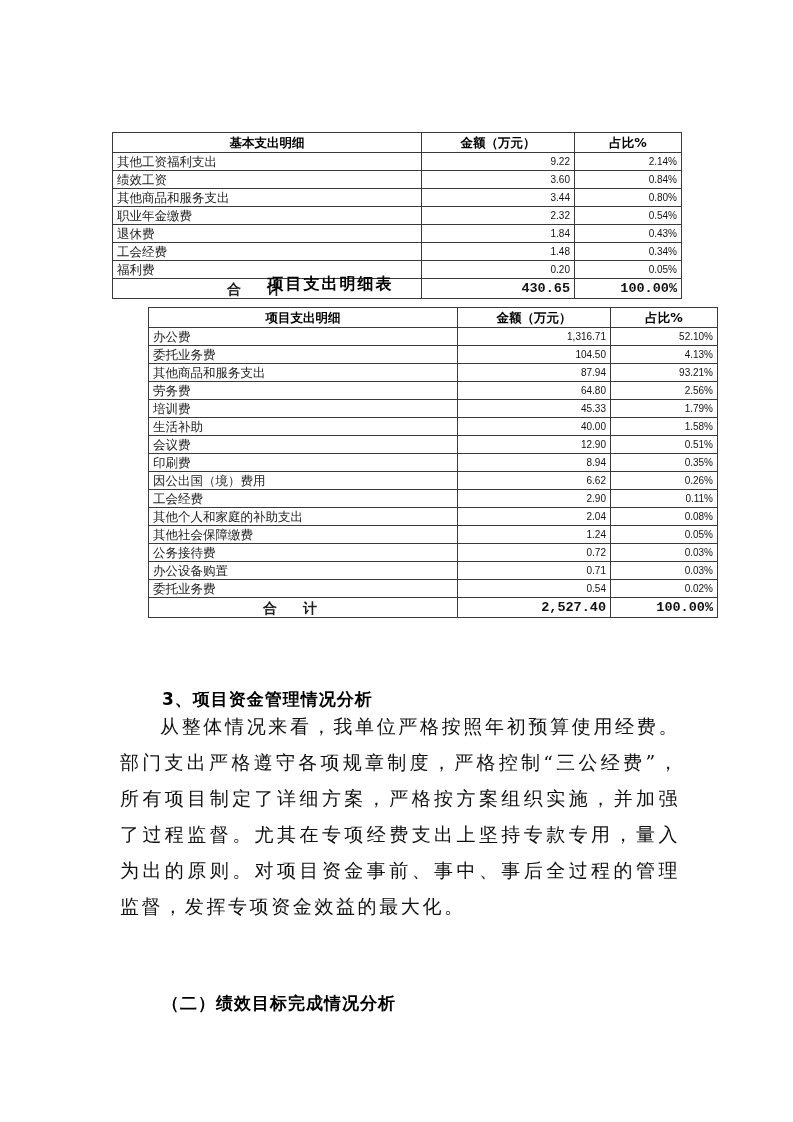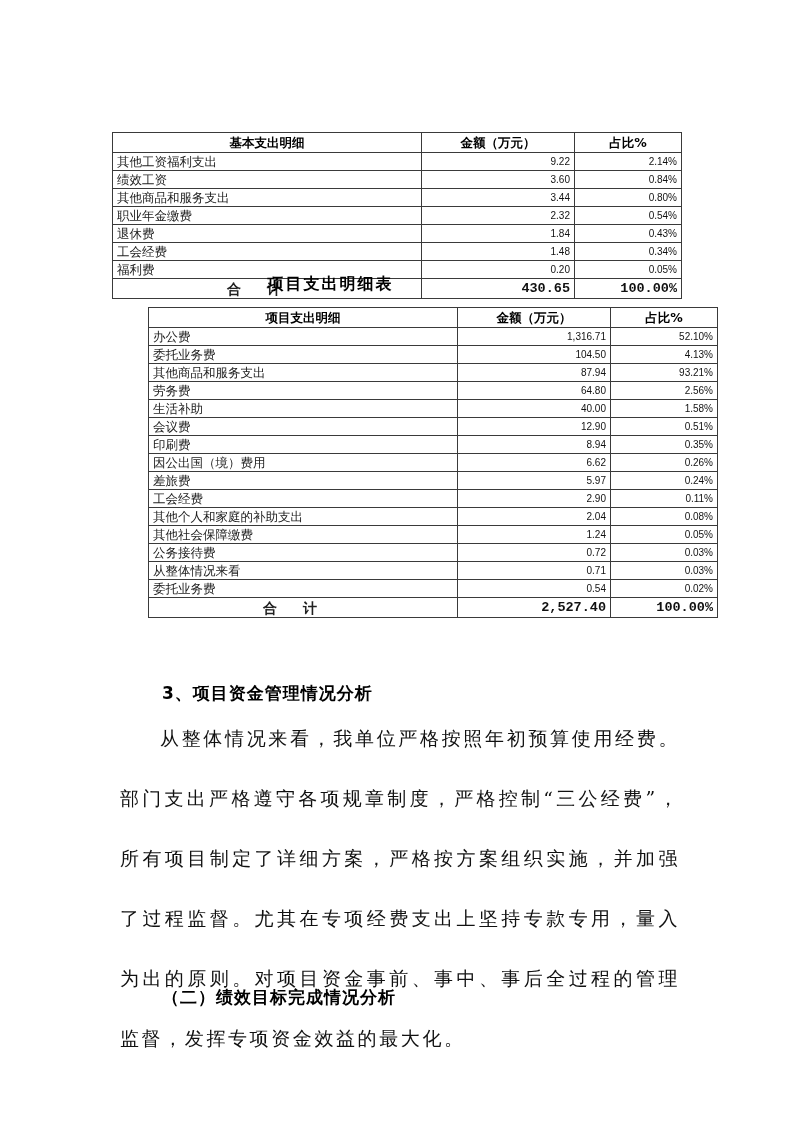--- a/index.html
+++ b/index.html
@@ -78,32 +78,33 @@
     font-weight: bold;
     font-size: 16px;
     letter-spacing: 2px;
   }
   .heading {
     position: absolute;
     font-family: "DejaVu Sans", "Liberation Sans", sans-serif;
     font-weight: bold;
     font-size: 17px;
     letter-spacing: 1px;
+    margin-top: 6px;
   }
   #heading-3 { top: 682px; left: 162px; }
   #heading-2 { top: 986px; left: 162px; }
 
   .body-text {
     position: absolute;
     top: 708px;
     left: 120px;
     width: 560px;
     font-family: "DejaVu Serif", "Liberation Serif", serif;
     font-size: 19px;
-    line-height: 60px;
+    line-height: 36px;
     letter-spacing: 2.6px;
     text-indent: 40px;
     text-align: justify;
     color: #111;
     margin: 0;
   }
 </style>
 </head>
 <body>
 
@@ -196,66 +197,66 @@
         <td class="name">其他商品和服务支出</td>
         <td class="num">87.94</td>
         <td class="num">93.21%</td>
       </tr>
       <tr>
         <td class="name">劳务费</td>
         <td class="num">64.80</td>
         <td class="num">2.56%</td>
       </tr>
       <tr>
+        <td class="name">培训费</td>
+        <td class="num">45.33</td>
+        <td class="num">1.79%</td>
+      </tr>
+      <tr>
         <td class="name">生活补助</td>
         <td class="num">40.00</td>
         <td class="num">1.58%</td>
       </tr>
       <tr>
         <td class="name">会议费</td>
         <td class="num">12.90</td>
         <td class="num">0.51%</td>
       </tr>
       <tr>
         <td class="name">印刷费</td>
         <td class="num">8.94</td>
         <td class="num">0.35%</td>
       </tr>
       <tr>
         <td class="name">因公出国（境）费用</td>
         <td class="num">6.62</td>
         <td class="num">0.26%</td>
       </tr>
       <tr>
-        <td class="name">差旅费</td>
-        <td class="num">5.97</td>
-        <td class="num">0.24%</td>
-      </tr>
-      <tr>
         <td class="name">工会经费</td>
         <td class="num">2.90</td>
         <td class="num">0.11%</td>
       </tr>
       <tr>
         <td class="name">其他个人和家庭的补助支出</td>
         <td class="num">2.04</td>
         <td class="num">0.08%</td>
       </tr>
       <tr>
         <td class="name">其他社会保障缴费</td>
         <td class="num">1.24</td>
         <td class="num">0.05%</td>
       </tr>
       <tr>
         <td class="name">公务接待费</td>
         <td class="num">0.72</td>
         <td class="num">0.03%</td>
       </tr>
       <tr>
-        <td class="name">从整体情况来看</td>
+        <td class="name">办公设备购置</td>
         <td class="num">0.71</td>
         <td class="num">0.03%</td>
       </tr>
       <tr>
         <td class="name">委托业务费</td>
         <td class="num">0.54</td>
         <td class="num">0.02%</td>
       </tr>
     </tbody>
   <tfoot>

